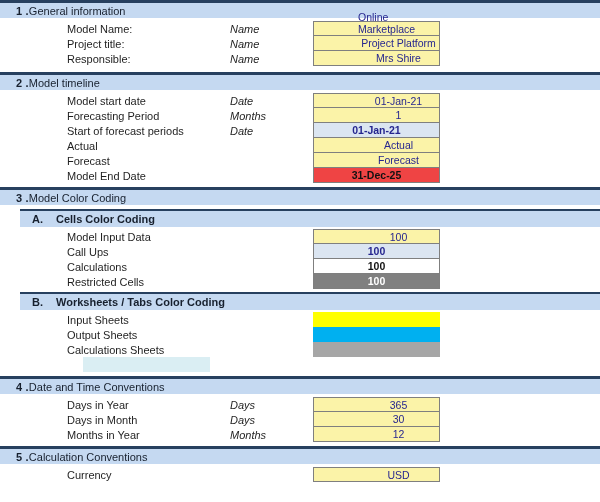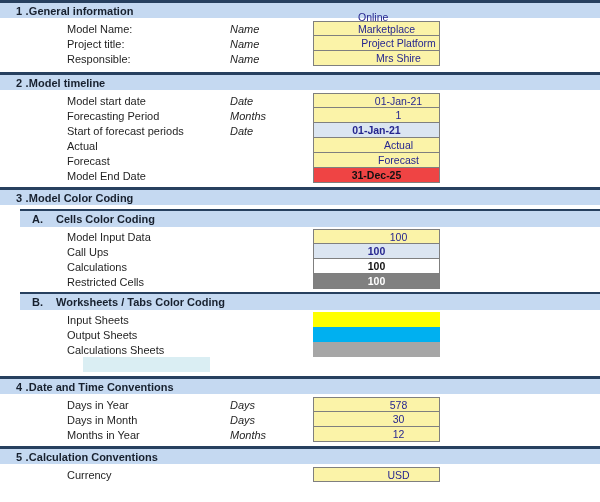--- a/index.html
+++ b/index.html
@@ -35,21 +35,21 @@
   }
   .section-header .num {
     padding-left: 16px;
     font-weight: bold;
     font-size: 11px;
     color: #17202e;
     letter-spacing: 0.2px;
     white-space: pre;
   }
   .section-header .title {
-    font-weight: bold;
+    font-weight: normal;
     font-size: 11px;
     color: #17202e;
     white-space: pre;
   }
 
   
   .subsection-header {
     height: 18px;
     margin-left: 20px;
     background: #c5d9f1;
@@ -289,21 +289,21 @@
   <div class="spacer-4"></div>
 
   <div class="section-header">
     <span class="num">4 .</span>
     <span class="title">Date and Time Conventions</span>
   </div>
   <div class="rows">
     <div class="row first-cell-row">
       <span class="label">Days in Year</span>
       <span class="unit">Days</span>
-      <span class="cell input">578</span>
+      <span class="cell input">365</span>
     </div>
     <div class="row">
       <span class="label">Days in Month</span>
       <span class="unit">Days</span>
       <span class="cell input">30</span>
     </div>
     <div class="row">
       <span class="label">Months in Year</span>
       <span class="unit">Months</span>
       <span class="cell input">12</span>

